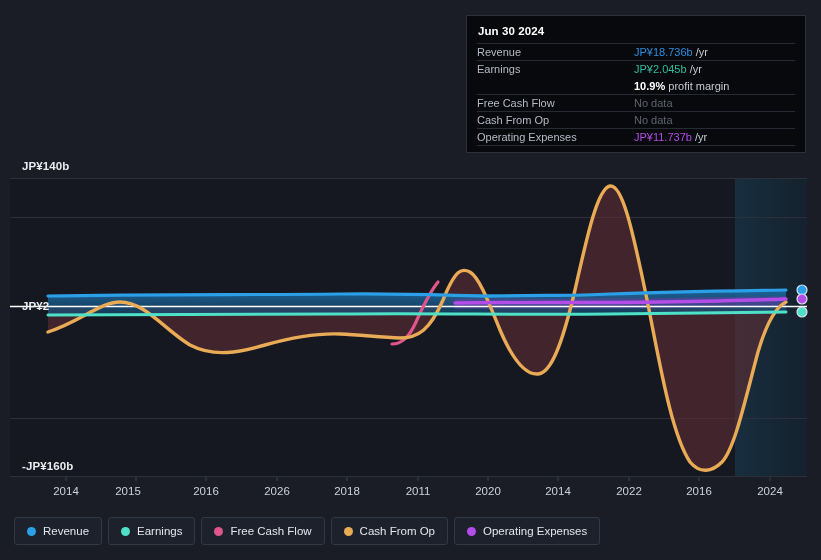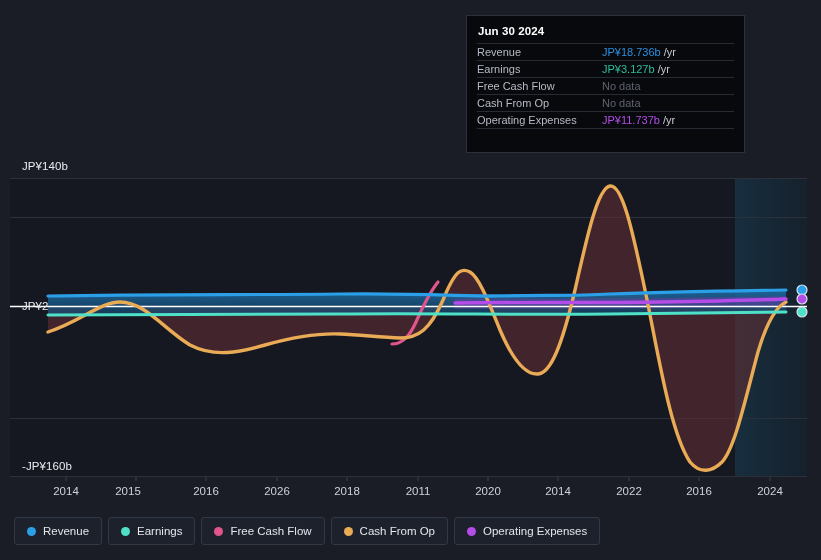--- a/index.html
+++ b/index.html
@@ -26,40 +26,41 @@
     left: 0; top: 0;
   }
 
   
   .y-label {
     position: absolute;
     font-size: 11.5px;
     color: #e9ecef;
     white-space: nowrap;
     letter-spacing: .1px;
+    font-weight: bold;
   }
   #y-label-top    { left: 22px; top: 160px; }
   #y-label-zero   { left: 22px; top: 300px; }
   #y-label-bottom { left: 22px; top: 460px; }
 
   
   .x-label {
     position: absolute;
     top: 485px;
     font-size: 11.5px;
     color: #ced2d9;
     transform: translateX(-50%);
     white-space: nowrap;
   }
 
   
   #tooltip {
     position: absolute;
     left: 466px; top: 15px;
-    width: 279px; height: 138px;
+    width: 340px; height: 138px;
     background: #08090c;
     border: 1px solid #2c313c;
     padding: 8px 10px 6px 10px;
   }
   #tooltip-date {
     font-size: 11.5px;
     color: #ffffff;
     font-weight: bold;
     padding: 1px 0 6px 1px;
     letter-spacing: .1px;
@@ -70,21 +71,21 @@
     height: 17px;
     border-top: 1px solid #272b33;
     font-size: 11px;
   }
   .tt-row.no-border { border-top: none; }
   .tt-label {
     width: 125px;
     color: #b6bbc4;
     white-space: nowrap;
   }
-  .tt-value { white-space: nowrap; }
+  .tt-value { white-space: nowrap; margin-left: 32px; }
   .tt-value .unit { color: #c6cad1; }
   .tt-nodata { color: #5e646e; }
   .tt-margin-pct { color: #ffffff; font-weight: bold; }
   .tt-margin-txt { color: #c6cad1; }
 
   
   #legend {
     position: absolute;
     left: 14px; top: 517px;
     display: flex;
@@ -241,23 +242,27 @@
 <div id="tooltip">
   <div id="tooltip-date">Jun 30 2024</div>
 
   <div class="tt-row">
     <div class="tt-label">Revenue</div>
     <div class="tt-value"><span style="color:#2b8fe0">JP¥18.736b</span><span class="unit"> /yr</span></div>
   </div>
 
   <div class="tt-row">
     <div class="tt-label">Earnings</div>
-    <div class="tt-value"><span style="color:#2bbfa0">JP¥3.127b</span><span class="unit"> /yr</span></div>
-  </div>
-
+    <div class="tt-value"><span style="color:#2bbfa0">JP¥2.045b</span><span class="unit"> /yr</span></div>
+  </div>
+
+  <div class="tt-row no-border">
+    <div class="tt-label"></div>
+    <div class="tt-value"><span class="tt-margin-pct">10.9%</span><span class="tt-margin-txt"> profit margin</span></div>
+  </div>
 
   <div class="tt-row">
     <div class="tt-label">Free Cash Flow</div>
     <div class="tt-value tt-nodata">No data</div>
   </div>
 
   <div class="tt-row">
     <div class="tt-label">Cash From Op</div>
     <div class="tt-value tt-nodata">No data</div>
   </div>

